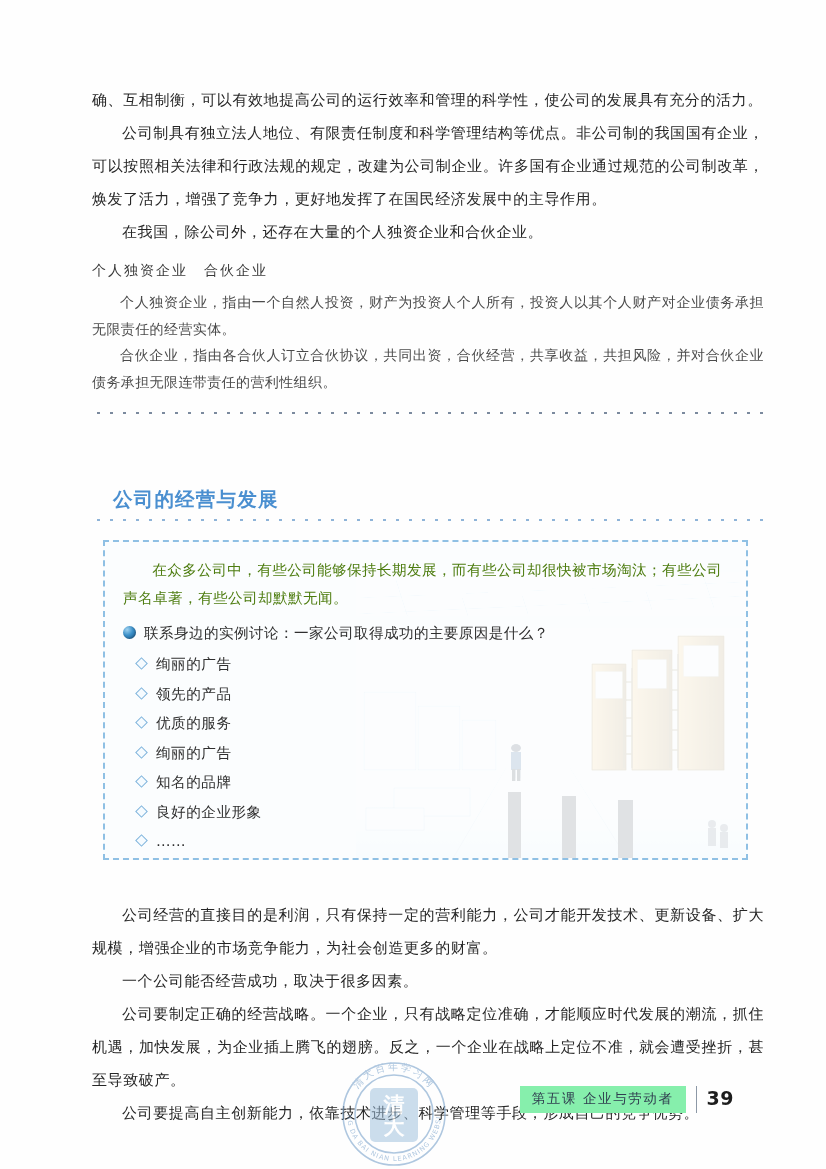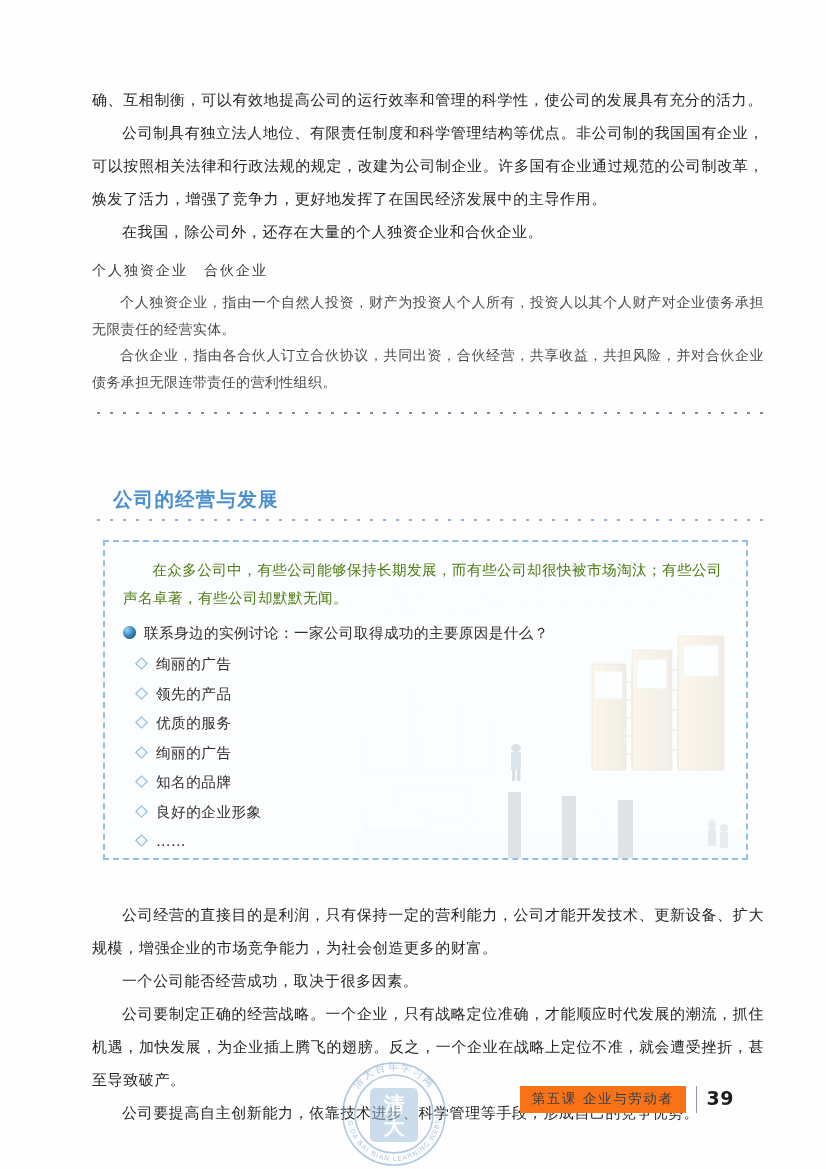--- a/index.html
+++ b/index.html
@@ -218,21 +218,21 @@
   }
   .footer-chapter {
     position: absolute;
     right: 92px;
     bottom: 22px;
     display: flex;
     align-items: stretch;
     gap: 0;
   }
   .footer-chapter-label {
-    background: #f97316;
+    background: #86efac;
     color: #2f3e4f;
     font-size: 13.5px;
     letter-spacing: 1.6px;
     padding: 4px 12px 5px 12px;
     white-space: nowrap;
   }
   .footer-sep {
     width: 1px;
     background: #8c98a6;
     margin: 0 10px;

